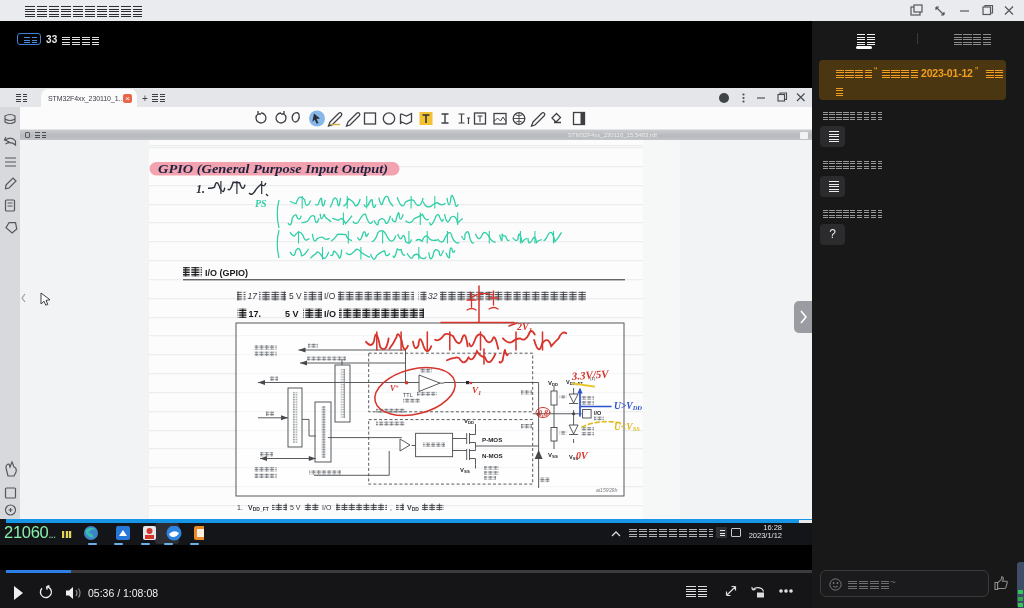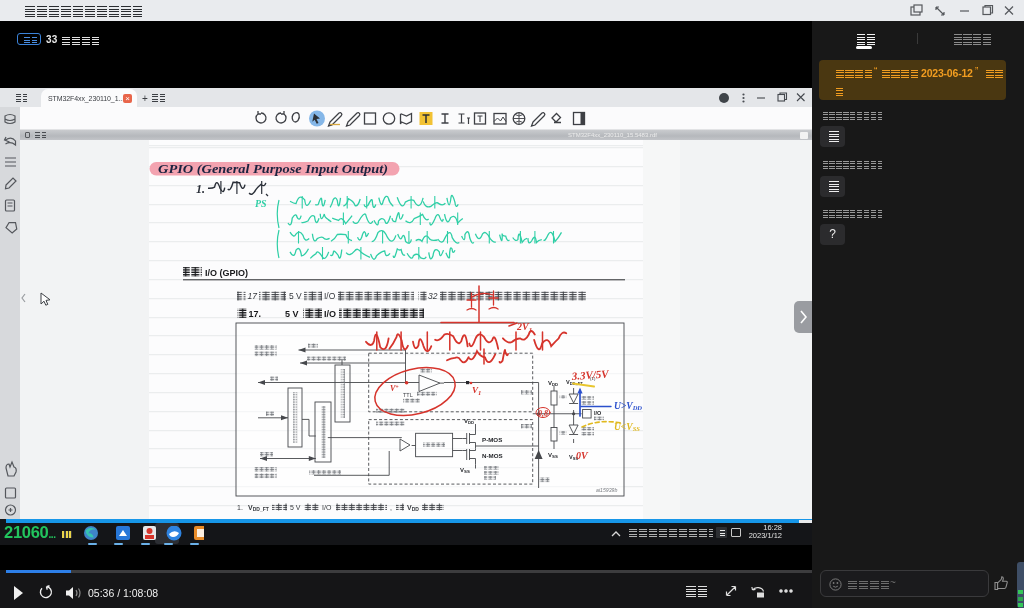--- a/index.html
+++ b/index.html
@@ -438,21 +438,21 @@
 
     <svg class="abs" style="left:0;top:150px" width="32" height="22" viewBox="0 0 32 22">
       <path d="M5 4 l-3 4 3 4" stroke="#9a9da1" stroke-width="1.2" fill="none"></path>
       <path d="M21 3 v11 l3 -2.8 1.8 4 2 -.8 -1.8 -4 4 -.6 z" fill="#fff" stroke="#3c3f44" stroke-width="1"></path>
     </svg>
   </div>
 
   <div class="abs" id="taskbar" style="left:0;top:431px;width:812px;height:26px;background:#141518">
     <div class="abs" style="left:6px;top:0;width:806px;height:3.5px;background:#1796e8"></div>
     <div class="abs" style="left:799px;top:.5px;width:13px;height:3px;background:#e8eaec"></div>
-    <div class="abs" style="left:4px;top:4px;color:#22c55e;font-size:16.5px;font-weight:bold;letter-spacing:-.3px">21060<span style="font-size:10px">...</span></div>
+    <div class="abs" style="left:4px;top:4px;color:#86efac;font-size:16.5px;font-weight:normal;letter-spacing:-.3px">21060<span style="font-size:10px">...</span></div>
     <div class="abs" style="left:62px;top:12px;width:10px;height:7px;background:repeating-linear-gradient(90deg,#e8d44a 0 2px,#3a3a3a 2px 3.5px)"></div>
 
     <div class="abs" style="left:155px;top:4px;width:24px;height:21px;background:#2c2e33;border-radius:3px"></div>
     <svg class="abs" style="left:84px;top:7px" width="120" height="18" viewBox="0 0 120 18">
       <circle cx="7" cy="7" r="7" fill="#3f84c8"></circle>
           <path d="M1.5 4.5 a7 7 0 0 1 11 0 a5 5 0 0 0 -8 3 a4 4 0 0 1 5 4 a7 7 0 0 1 -8 -7" fill="#35c3b0"></path>
       <rect x="32" y="0" width="14" height="14" rx="2" fill="#2777d8"></rect>
           <path d="M35 10 l4 -6 4 6 z" fill="#fff"></path>
       <rect x="59" y="0" width="13" height="14" rx="2" fill="#e6e8ea"></rect>
           <circle cx="65.5" cy="5" r="3" fill="#d6352c"></circle>
@@ -490,21 +490,21 @@
 
 <div class="abs" id="sidebar" style="left:812px;top:21px;width:212px;height:587px;background:#181818">
   <span class="zh" style="--bg:#181818;--ink:#f2f2f2;--cw:10px;position:absolute;left:43px;top:12px;width:20px;height:12px"></span>
   <div class="abs" style="left:44px;top:25px;width:16px;height:3px;background:#fff;border-radius:2px"></div>
   <div class="abs" style="left:105px;top:12px;width:1px;height:11px;background:#3a3a3a"></div>
   <span class="zh" style="--bg:#181818;--ink:#8a8a8a;--cw:9.8px;position:absolute;left:140px;top:13px;width:39px;height:11px"></span>
   <div class="abs" style="left:7px;top:39px;width:187px;height:40px;background:#4a3711;border-radius:4px">
     <span class="zh" style="--bg:#4a3711;--ink:#f29d20;--cw:9.8px;position:absolute;left:15px;top:8px;width:38px;height:10px"></span>
     <span class="abs" style="left:55px;top:6px;color:#f29d20;font-size:10px">“</span>
     <span class="zh" style="--bg:#4a3711;--ink:#f29d20;--cw:9.8px;position:absolute;left:61px;top:8px;width:38px;height:10px"></span>
-    <span class="abs" style="left:102px;top:7px;color:#f29d20;font-size:10.5px;font-weight:bold;letter-spacing:-.2px">2023-06-12</span>
+    <span class="abs" style="left:102px;top:7px;color:#f29d20;font-size:10.5px;font-weight:bold;letter-spacing:-.2px">2023-01-12</span>
     <span class="abs" style="left:156px;top:6px;color:#f29d20;font-size:10px">”</span>
     <span class="zh" style="--bg:#4a3711;--ink:#f29d20;--cw:9.8px;position:absolute;left:165px;top:8px;width:19px;height:10px"></span>
     <span class="zh" style="--bg:#4a3711;--ink:#f29d20;--cw:9.8px;position:absolute;left:15px;top:26px;width:9px;height:10px"></span>
   </div>
   <span class="zh" style="--bg:#181818;--ink:#989898;--cw:6.9px;position:absolute;left:9px;top:89px;width:61px;height:10px"></span>
   <div class="abs" style="left:8px;top:105px;width:25px;height:21px;background:#2b2b2d;border-radius:4px">
         <span class="zh" style="--bg:#2b2b2d;--ink:#ededed;--cw:12px;position:absolute;left:7px;top:5px;width:12px;height:11px"></span>
       </div>
   <span class="zh" style="--bg:#181818;--ink:#989898;--cw:6.9px;position:absolute;left:9px;top:138px;width:61px;height:10px"></span>
   <div class="abs" style="left:8px;top:155px;width:25px;height:21px;background:#2b2b2d;border-radius:4px">

